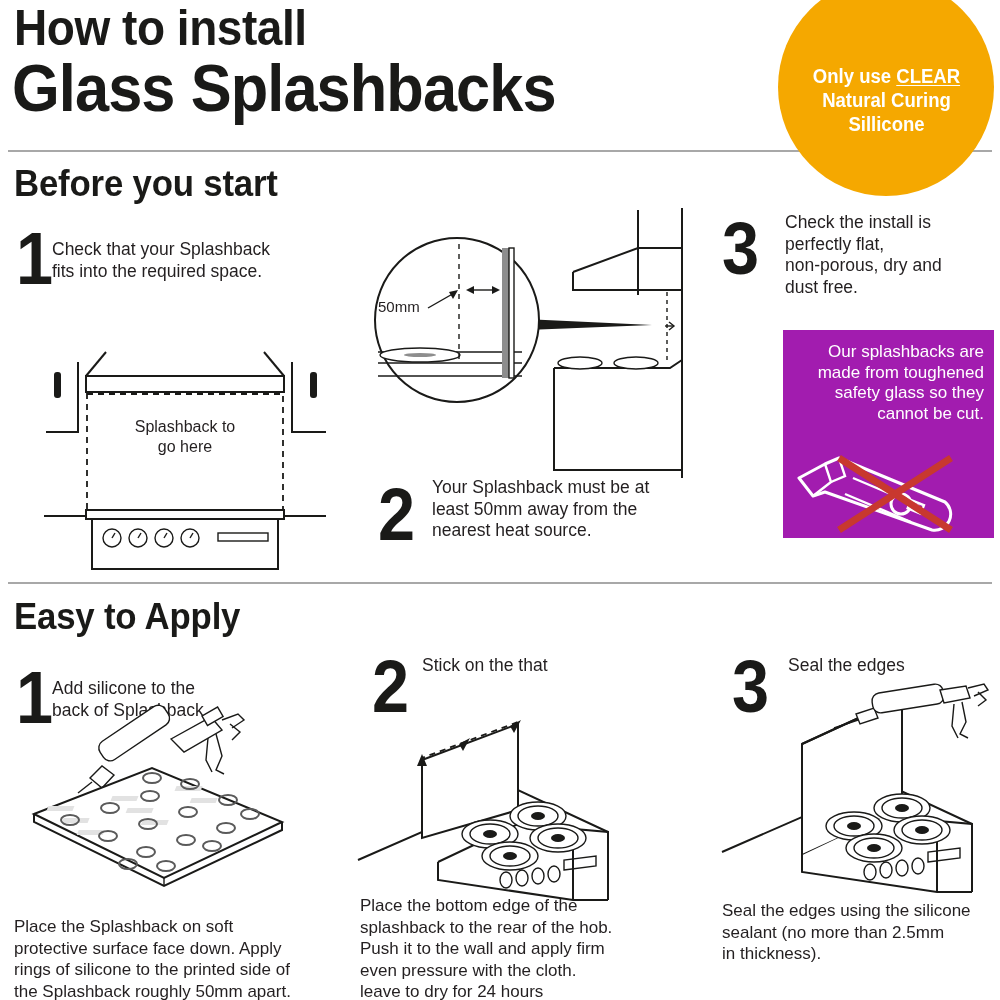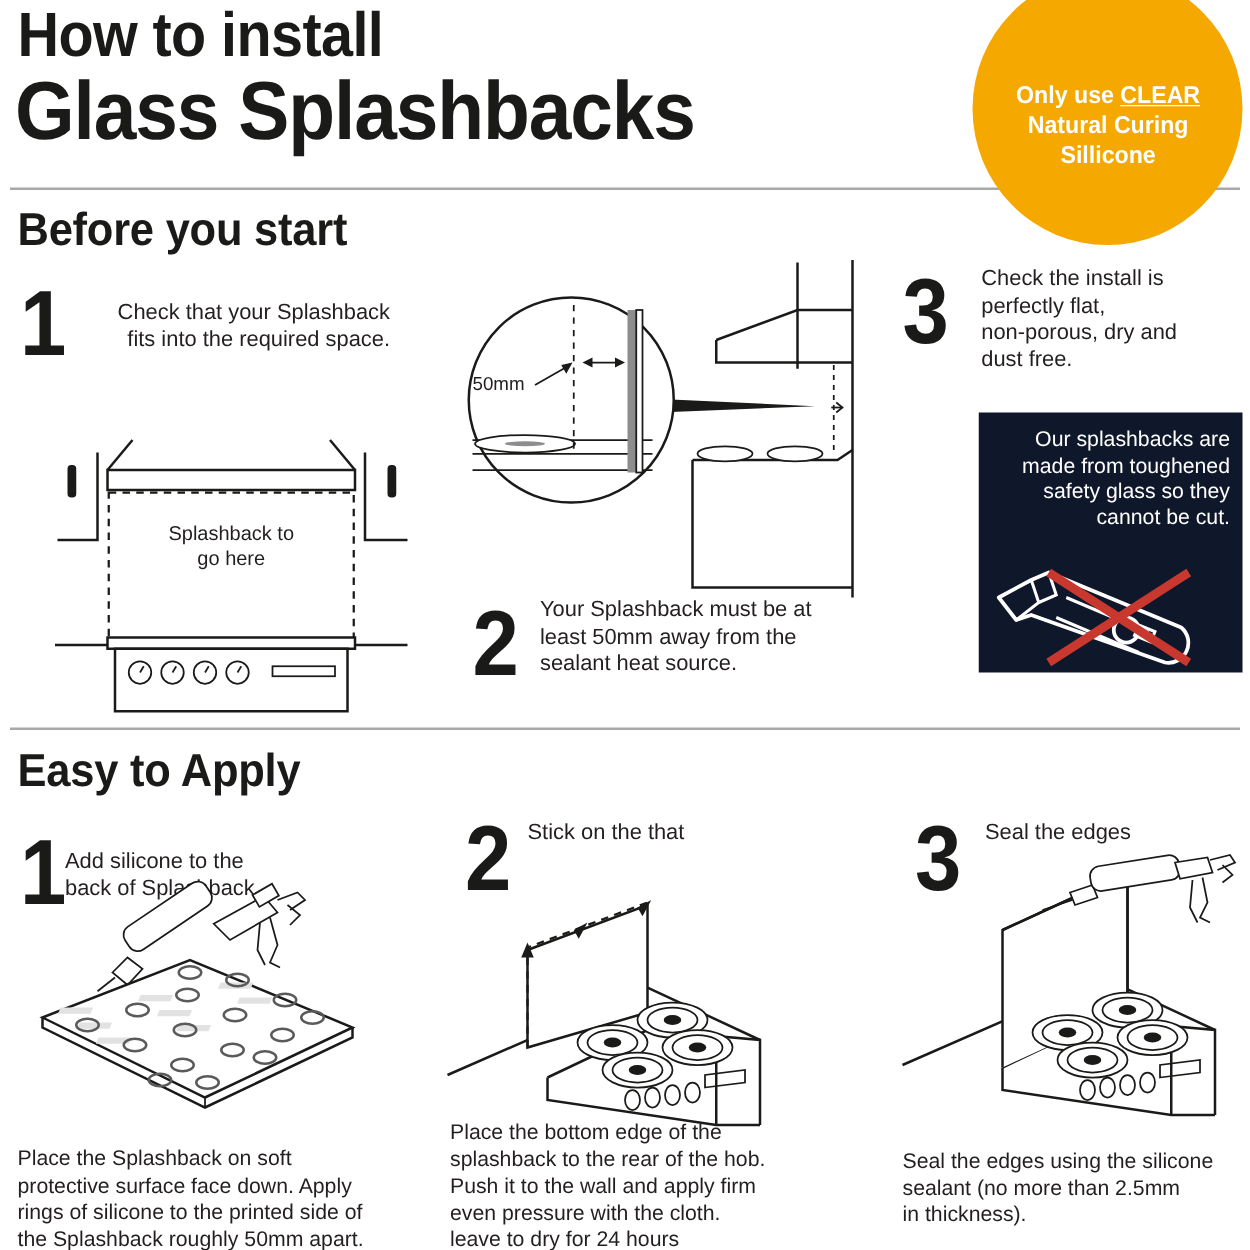--- a/index.html
+++ b/index.html
@@ -101,21 +101,21 @@
     font-size: 17px;
     line-height: 21.5px;
     color: #231f20;
   }
 
   
   .warnbox {
     position: absolute;
     left: 783px; top: 330px;
     width: 211px; height: 208px;
-    background: #0f172a;
+    background: #a21caf;
     padding: 12px 10px 0 10px;
   }
   .warnbox-text {
     color: #ffffff;
     font-size: 17px;
     line-height: 20.5px;
     text-align: right;
   }
   .warn-svg { position: absolute; left: 12px; top: 122px; }
 
@@ -148,21 +148,21 @@
     </div>
   </div>
 
   <div class="divider d1"></div>
   <div class="divider d2"></div>
 
   <div class="section-head s1">Before you start</div>
   <div class="section-head s2">Easy to Apply</div>
 
   <div class="stepnum" style="left:16px; top:222px;">1</div>
-  <div class="steptext" style="left:52px; top:239px; width:260px; white-space:pre-line;text-align:right;">Check that your Splashback
+  <div class="steptext" style="left:52px; top:239px; width:260px; white-space:pre-line;">Check that your Splashback
 fits into the required space.</div>
 
   <div class="fig" style="left:30px; top:332px;text-decoration:underline;">
     <svg width="310" height="215" viewBox="0 0 310 215">
 
       <path class="ln" d="M48 30 L48 100 L16 100"></path>
       <path class="ln" d="M262 30 L262 100 L296 100"></path>
       <rect class="blk" x="24" y="40" width="7" height="26" rx="3"></rect>
       <rect class="blk" x="280" y="40" width="7" height="26" rx="3"></rect>
 
@@ -227,21 +227,21 @@
 
       <path class="ln-t" d="M76 108 L104 92"></path>
       <path class="blk" d="M106 90 L97 92 L101 99 Z"></path>
       <text class="lbl" x="26" y="112">50mm</text>
     </svg>
   </div>
 
   <div class="stepnum" style="left:378px; top:478px;">2</div>
   <div class="steptext" style="left:432px; top:477px; width:260px; white-space:pre-line;">Your Splashback must be at
 least 50mm away from the
-sealant heat source.</div>
+nearest heat source.</div>
 
   <div class="stepnum" style="left:722px; top:212px;">3</div>
   <div class="steptext" style="left:785px; top:212px; width:215px; white-space:pre-line;">Check the install is
 perfectly flat,
 non-porous, dry and
 dust free.</div>
 
   <div class="warnbox">
     <div class="warnbox-text">Our splashbacks are made from toughened safety glass so they cannot be cut.</div>
     <svg class="warn-svg" width="188" height="82" viewBox="0 0 188 82">
@@ -411,17 +411,17 @@
       <g>
         <ellipse class="wht-t" cx="148" cy="200" rx="6" ry="8"></ellipse>
         <ellipse class="wht-t" cx="164" cy="198" rx="6" ry="8"></ellipse>
         <ellipse class="wht-t" cx="180" cy="196" rx="6" ry="8"></ellipse>
         <ellipse class="wht-t" cx="196" cy="194" rx="6" ry="8"></ellipse>
       </g>
       <path class="ln-t" d="M206 190 L238 186 L238 176 L206 180 Z"></path>
     </svg>
   </div>
 
-  <div class="bodytext" style="left:722px; top:900px; width:270px; white-space:pre-line;margin-top:18px;">Seal the edges using the silicone
+  <div class="bodytext" style="left:722px; top:900px; width:270px; white-space:pre-line;">Seal the edges using the silicone
 sealant (no more than 2.5mm
 in thickness).</div>
 
 </div>
 
 </body></html>

